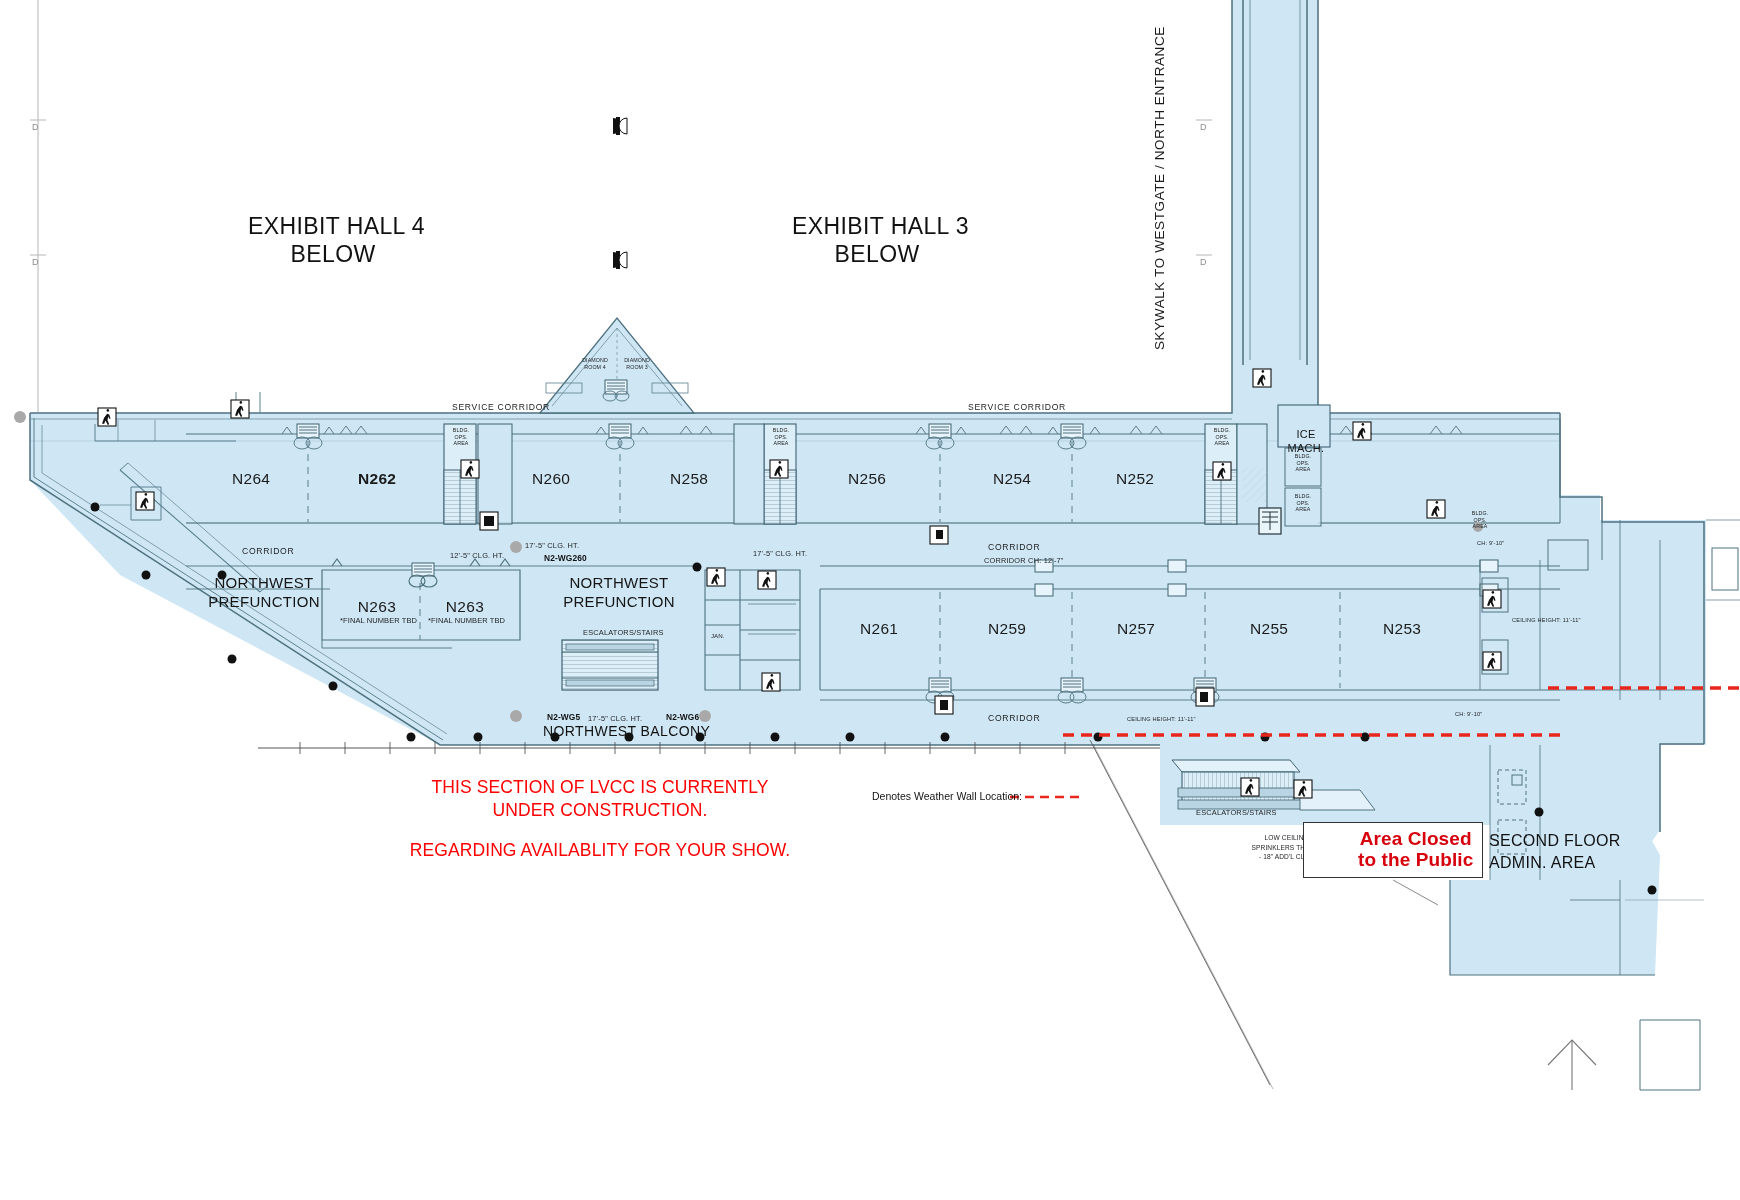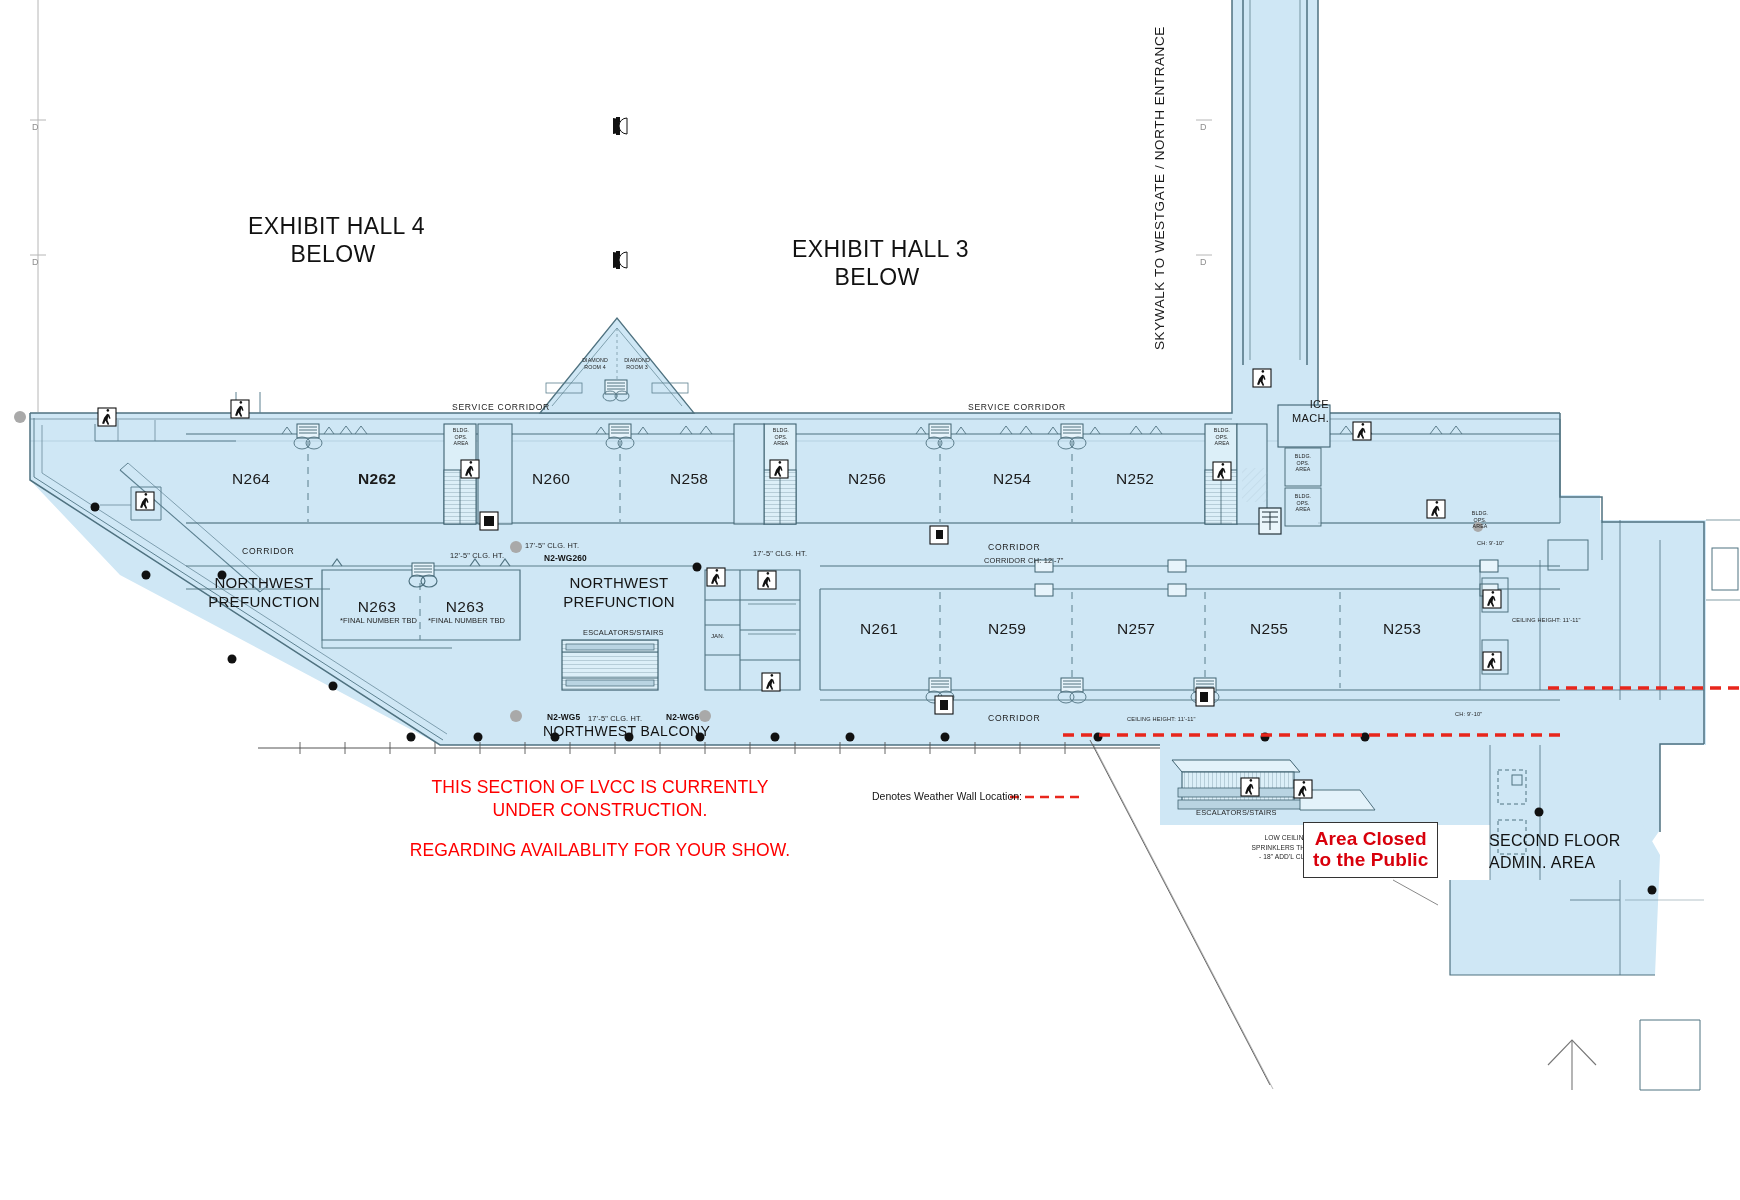--- a/index.html
+++ b/index.html
@@ -16,21 +16,21 @@
   .corr{font-size:8.6px;color:#1c1c1c;letter-spacing:.7px;}
   .tiny{font-size:7.4px;color:#1d1d1d;letter-spacing:.2px;}
   .tinyb{font-size:8.4px;color:#111;font-weight:bold;letter-spacing:.1px;margin-left:8px;}
   .micro{font-size:5.3px;color:#222;text-align:center;line-height:1.25;letter-spacing:.1px;}
   .micro2{font-size:6.2px;color:#222;text-align:center;line-height:1.3;}
   .vert{transform-origin:0 0;}
   .redtext{color:#fe0000;font-size:17.5px;text-align:center;line-height:1.33;letter-spacing:.1px;}
   .legend{font-size:10.5px;color:#141414;}
   .closedbox{position:absolute;background:#fff;border:1.4px solid #333;
      padding:5px 9px 6px 9px;text-align:center;line-height:1.12;}
-  .closedbox span{color:#d8000c;font-size:19px;font-weight:bold;letter-spacing:.1px;}
+  .closedbox span{color:#d8000c;font-size:19px;font-weight:bold;letter-spacing:.1px;margin-left:45px;}
   .secondfl{font-size:16px;color:#111;line-height:1.35;letter-spacing:.3px;}
   .lowceil{font-size:6.6px;color:#1d1d1d;text-align:center;line-height:1.45;letter-spacing:.1px;}
   .ceilnote{font-size:5.6px;color:#222;letter-spacing:.2px;}
 </style>
 </head>
 <body>
 
 <div id="stage">
 
 <svg width="1740" height="1200" viewBox="0 0 1740 1200">
@@ -473,21 +473,21 @@
   <g opacity="0.55">
     <rect x="1242" y="468" width="26" height="34" fill="url(#hatch)" opacity="0.5"></rect>
   </g>
 </svg>
 
 <div class="lbl hall" style="left:248px;top:212px;width:170px;text-align:center;">
   <div>EXHIBIT HALL 4</div>
   <div>BELOW</div>
 </div>
 
-<div class="lbl hall" style="left:792px;top:212px;width:170px;margin-top:23px;">
+<div class="lbl hall" style="left:792px;top:212px;width:170px;">
   <div>EXHIBIT HALL 3</div>
   <div>BELOW</div>
 </div>
 
 <div class="lbl vert" style="left:1152px;top:350px;font-size:13.5px;letter-spacing:.6px;
      transform:rotate(-90deg);">
   <span>SKYWALK TO WESTGATE / NORTH ENTRANCE</span>
 </div>
 
 <div class="lbl corr" style="left:452px;top:402px;"><span>SERVICE CORRIDOR</span></div>
@@ -525,21 +525,21 @@
   <div class="room-sub">*FINAL NUMBER TBD</div>
 </div>
 
 <div class="lbl area" style="left:200px;top:574px;width:128px;white-space:pre-line;"><span>NORTHWEST
 PREFUNCTION</span></div>
 <div class="lbl area" style="left:555px;top:574px;width:128px;white-space:pre-line;"><span>NORTHWEST
 PREFUNCTION</span></div>
 <div class="lbl balcony" style="left:543px;top:680px;margin-top:43px;"><span>NORTHWEST BALCONY</span></div>
 <div class="lbl tiny" style="left:588px;top:714px;"><span>17'-5" CLG. HT.</span></div>
 
-<div class="lbl area" style="left:1283px;top:398px;width:46px;white-space:pre-line;font-size:11px;text-align:right;"><span>ICE
+<div class="lbl area" style="left:1283px;top:428px;width:46px;white-space:pre-line;font-size:11px;"><span>ICE
 MACH.</span></div>
 <div class="lbl micro2" style="left:711px;top:632px;"><span>JAN.</span></div>
 
 <div class="lbl corr" style="left:242px;top:546px;"><span>CORRIDOR</span></div>
 <div class="lbl corr" style="left:988px;top:542px;"><span>CORRIDOR</span></div>
 <div class="lbl corr" style="left:988px;top:713px;"><span>CORRIDOR</span></div>
 <div class="lbl tiny" style="left:984px;top:556px;"><span>CORRIDOR CH: 12'-7"</span></div>
 
 <div class="lbl tiny" style="left:525px;top:541px;"><span>17'-5" CLG. HT.</span></div>
 <div class="lbl tiny" style="left:753px;top:549px;"><span>17'-5" CLG. HT.</span></div>

